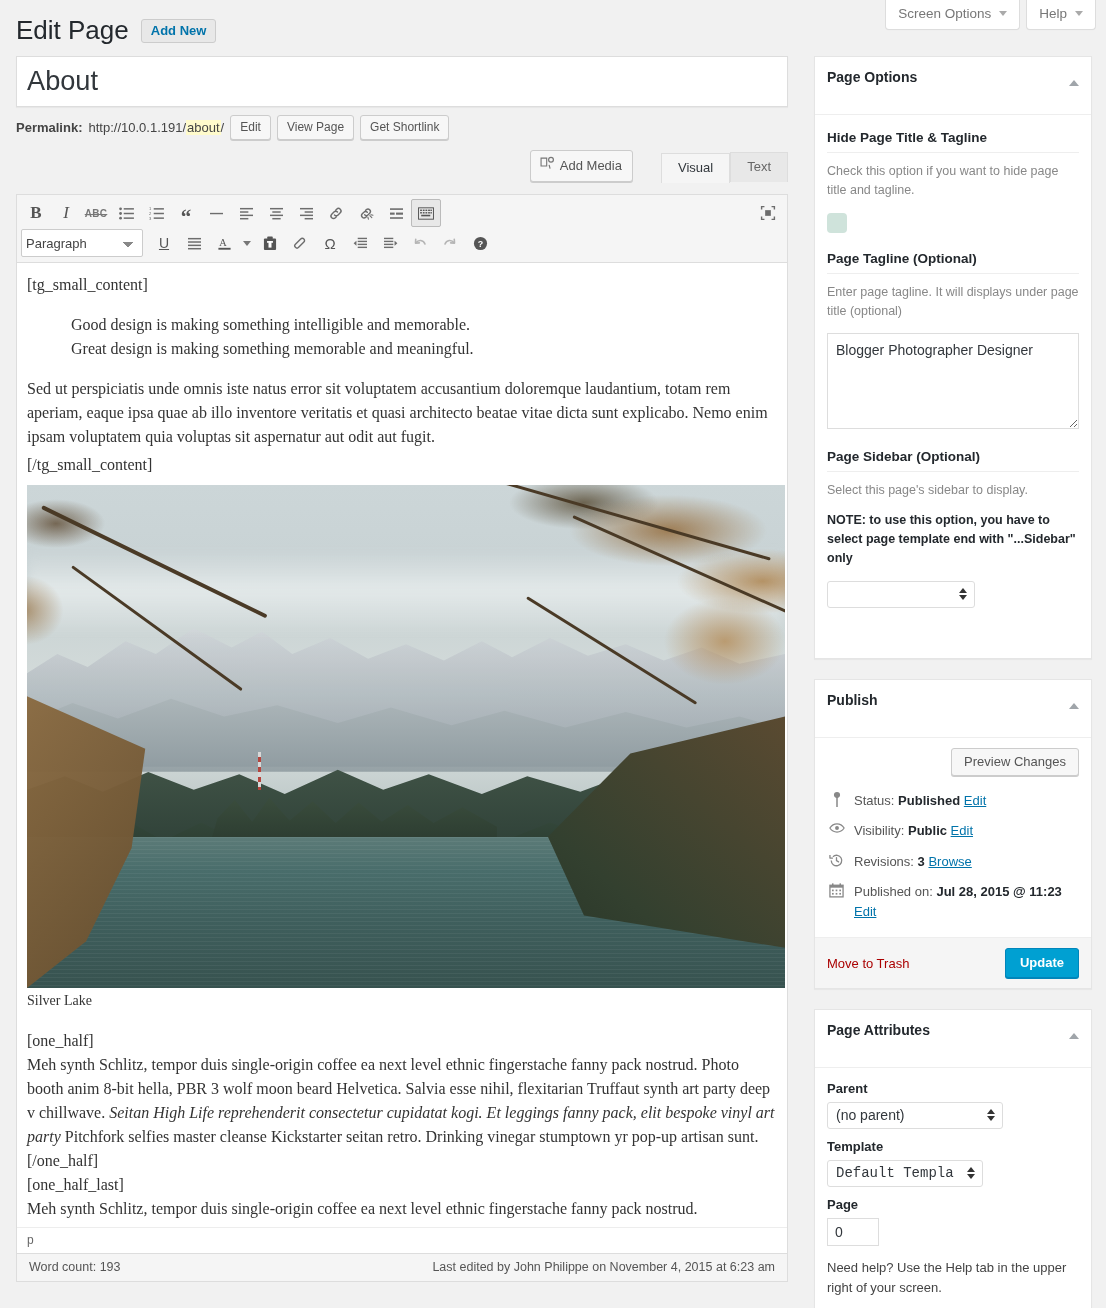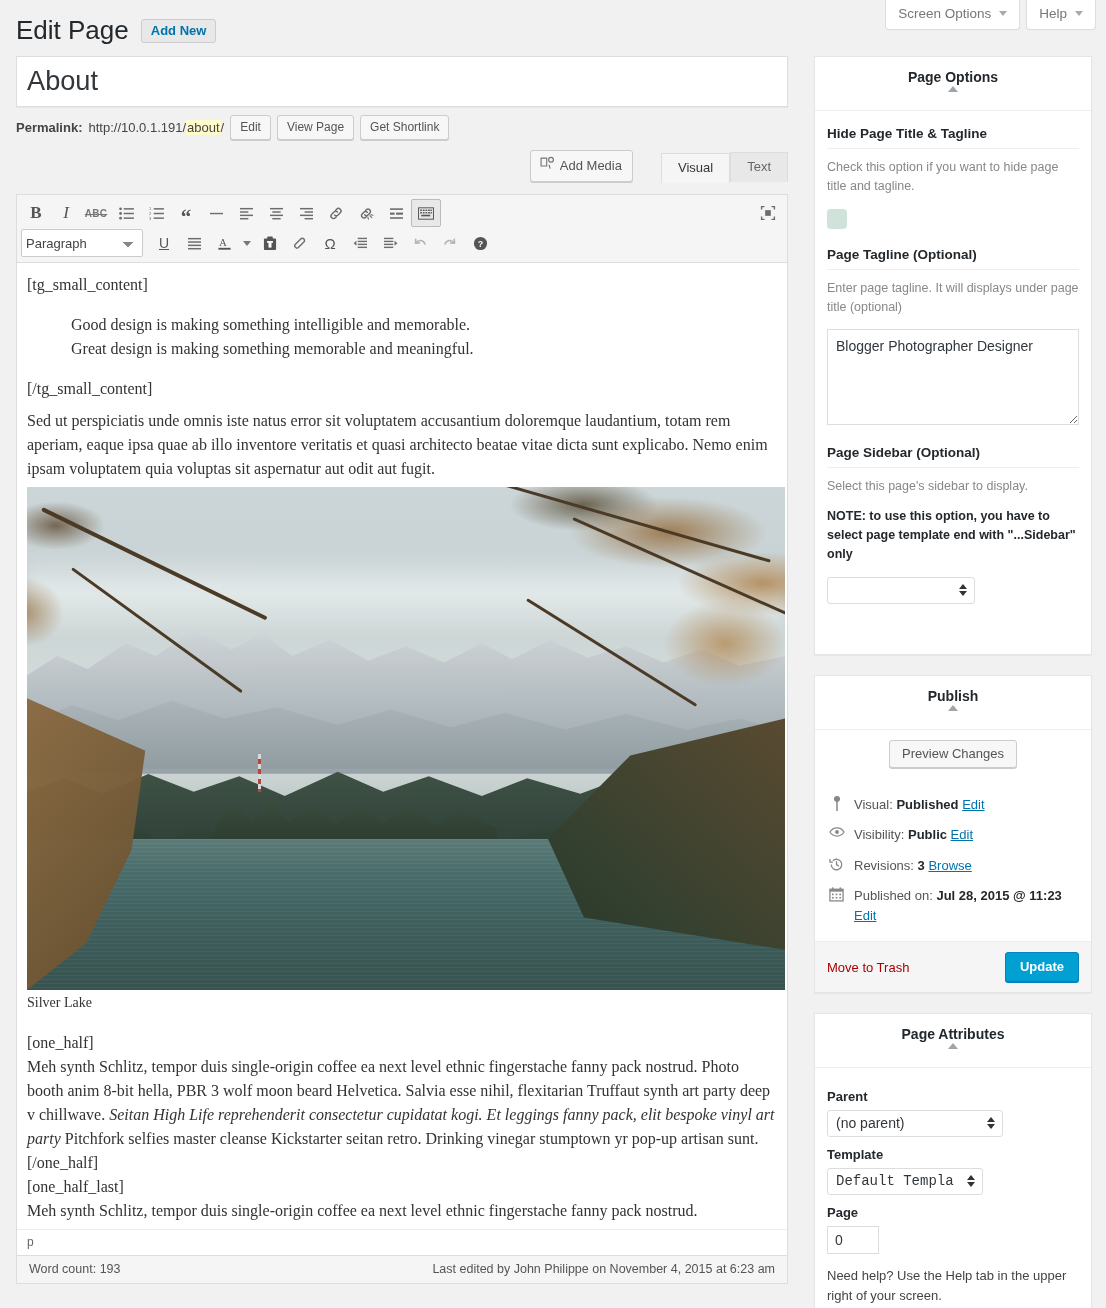--- a/index.html
+++ b/index.html
@@ -296,26 +296,25 @@
 
   
   .postbox {
     background: #fff;
     border: 1px solid #e5e5e5;
     box-shadow: 0 1px 1px rgba(0,0,0,.04);
     margin-bottom: 20px;
   }
   .postbox-header {
     display: flex;
-    align-items: center;
+    align-items: flex-end;
     justify-content: space-between;
-    padding: 12px 12px 18px 12px;
+    padding: 12px 12px 28px 12px;
     border-bottom: 1px solid #eee;
     cursor: pointer;
-    flex-direction: column;
   }
   .postbox-title {
     font-size: 14px;
     font-weight: bold;
     color: #23282d;
     line-height: 1.2;
   }
   .toggle-arrow {
     width: 0; height: 0;
     border-left: 5px solid transparent;
@@ -398,21 +397,21 @@
     font-family: "Liberation Sans", sans-serif;
     font-size: 14px;
     color: #32373c;
     padding: 0 28px 0 8px;
     outline: none;
     cursor: pointer;
   }
 
   
   .publish-inside { padding: 10px 12px 10px; }
-  .preview-row { display: flex; justify-content: center; margin-bottom: 22px; }
+  .preview-row { display: flex; justify-content: flex-end; margin-bottom: 10px; }
   .preview-btn {
     background: #f7f7f7;
     border: 1px solid #ccc;
     border-radius: 3px;
     color: #555;
     font-size: 13px;
     padding: 5px 12px 6px;
     cursor: pointer;
     box-shadow: 0 1px 0 #ccc;
   }
@@ -465,21 +464,21 @@
     box-shadow: 0 1px 0 #0185ba;
   }
 
   
   .attr-label {
     font-size: 13px;
     font-weight: bold;
     color: #23282d;
     margin: 10px 0 6px 0;
   }
-  .attr-label:first-child { margin-top: 10px; }
+  .attr-label:first-child { margin-top: 2px; }
   .order-input {
     width: 52px;
     height: 28px;
     border: 1px solid #ddd;
     border-radius: 0;
     font-family: "Liberation Sans", sans-serif;
     font-size: 14px;
     color: #32373c;
     padding: 0 7px;
     outline: none;
@@ -852,22 +851,22 @@
               </div>
             </div>
           </div>
 
           <div class="editor-content">
             <p>[tg_small_content]</p>
             <div class="ec-blockquote">
               <div>Good design is making something intelligible and memorable.</div>
               <div>Great design is making something memorable and meaningful.</div>
             </div>
+            <p style="margin-bottom:4px;">Sed ut perspiciatis unde omnis iste natus error sit voluptatem accusantium doloremque laudantium, totam rem aperiam, eaque ipsa quae ab illo inventore veritatis et quasi architecto beatae vitae dicta sunt explicabo. Nemo enim ipsam voluptatem quia voluptas sit aspernatur aut odit aut fugit.</p>
             <p style="margin-bottom:8px;">[/tg_small_content]</p>
-            <p style="margin-bottom:4px;">Sed ut perspiciatis unde omnis iste natus error sit voluptatem accusantium doloremque laudantium, totam rem aperiam, eaque ipsa quae ab illo inventore veritatis et quasi architecto beatae vitae dicta sunt explicabo. Nemo enim ipsam voluptatem quia voluptas sit aspernatur aut odit aut fugit.</p>
 
             <div class="ec-img">
               <div class="scene">
                 <div class="sky"></div>
                 <div class="mtn"></div>
                 <div class="mtn2"></div>
                 <div class="fogband"></div>
                 <div class="forest-far"></div>
                 <div class="tower"></div>
                 <div class="forest-near"></div>
@@ -943,21 +942,21 @@
           <div class="preview-row">
             <button class="preview-btn">Preview Changes</button>
           </div>
 
           <div class="misc-row">
             <span class="misc-icon">
               <svg width="12" height="15" viewBox="0 0 12 16" fill="#888">
                 <path d="M6 0a3.3 3.3 0 0 0-3.3 3.3c0 1.6 1.3 2.7 2.5 3.1V16h1.6V6.4c1.2-.4 2.5-1.5 2.5-3.1A3.3 3.3 0 0 0 6 0z"></path>
               </svg>
             </span>
-            <span class="misc-text"><span>Visual:</span> <b>Published</b> <a class="misc-link">Edit</a></span>
+            <span class="misc-text"><span>Status:</span> <b>Published</b> <a class="misc-link">Edit</a></span>
           </div>
 
           <div class="misc-row">
             <span class="misc-icon">
               <svg width="16" height="12" viewBox="0 0 18 12" fill="none" stroke="#888" stroke-width="1.4">
                 <path d="M1 6s3-4.6 8-4.6S17 6 17 6s-3 4.6-8 4.6S1 6 1 6z"></path>
                 <circle cx="9" cy="6" r="2.2" fill="#888" stroke="none"></circle>
               </svg>
             </span>
             <span class="misc-text"><span>Visibility:</span> <b>Public</b> <a class="misc-link">Edit</a></span>

